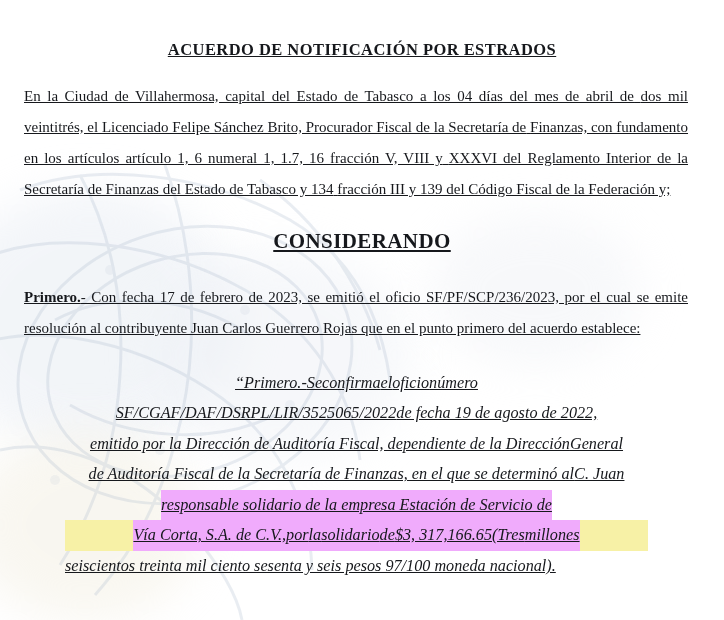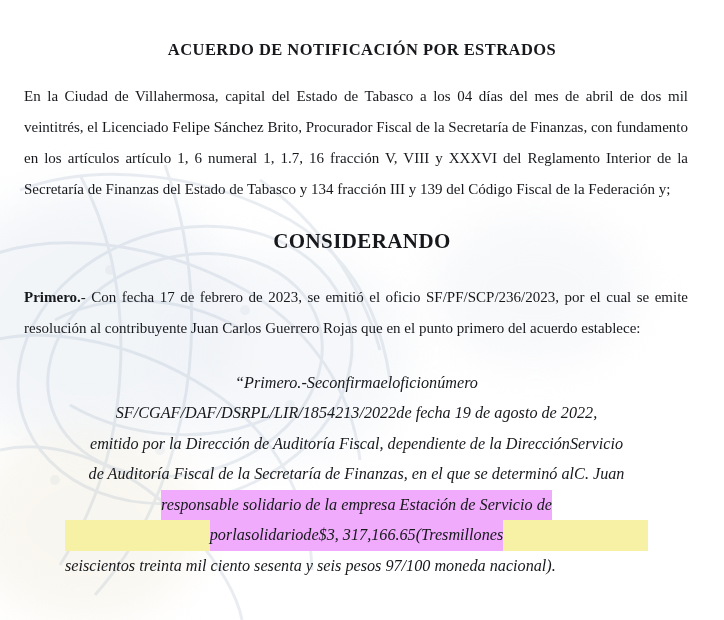--- a/index.html
+++ b/index.html
@@ -43,20 +43,21 @@
   .blotch-b { left: 150px;  top: 250px; width: 260px; height: 210px; background: #eef1f6; }
   .blotch-c { left: -30px;  top: 430px; width: 230px; height: 190px; background: #f3efe2; }
   .blotch-d { left: 430px;  top: 215px; width: 210px; height: 150px; background: #f0f2f6; }
 
   #page {
     position: relative;
     z-index: 2;
     width: 724px;
     height: 620px;
     box-sizing: border-box;
+    text-decoration: underline;
   }
 
   
   .doc-title {
     margin: 0;
     padding-top: 40px;
     text-align: center;
     font-size: 16.5px;
     font-weight: bold;
     letter-spacing: 0.45px;
@@ -177,39 +178,40 @@
     <div class="quote-line spread">
       <span class="seg">“Primero.-</span>
       <span class="seg">Se</span>
       <span class="seg">confirma</span>
       <span class="seg">el</span>
       <span class="seg">oficio</span>
       <span class="seg">número</span>
     </div>
 
     <div class="quote-line spread">
-      <span class="seg">SF/CGAF/DAF/DSRPL/LIR/1854213/2022</span>
+      <span class="seg">SF/CGAF/DAF/DSRPL/LIR/3525065/2022</span>
       <span class="seg">de fecha 19 de agosto de 2022,</span>
     </div>
 
     <div class="quote-line spread">
       <span class="seg">emitido por la Dirección de Auditoría Fiscal, dependiente de la Dirección</span>
-      <span class="seg">Servicio</span>
+      <span class="seg">General</span>
     </div>
 
     <div class="quote-line spread">
       <span class="seg">de Auditoría Fiscal de la Secretaría de Finanzas, en el que se determinó al</span>
       <span class="seg">C. Juan</span>
     </div>
 
     <div class="quote-line spread">
       <span class="seg hl">responsable solidario de la empresa Estación de Servicio de</span>
     </div>
 
     <div class="quote-line spread hl-row">
+      <span class="seg hl">Vía Corta, S.A. de C.V.,</span>
       <span class="seg hl">por</span>
       <span class="seg hl">la</span>
       <span class="seg hl">solidario</span>
       <span class="seg hl">de</span>
       <span class="seg hl">$3, 317,166.65</span>
       <span class="seg hl">(Tres</span>
       <span class="seg hl">millones</span>
     </div>
 
     <div class="quote-tail">seiscientos treinta mil ciento sesenta y seis pesos 97/100 moneda nacional).</div>

